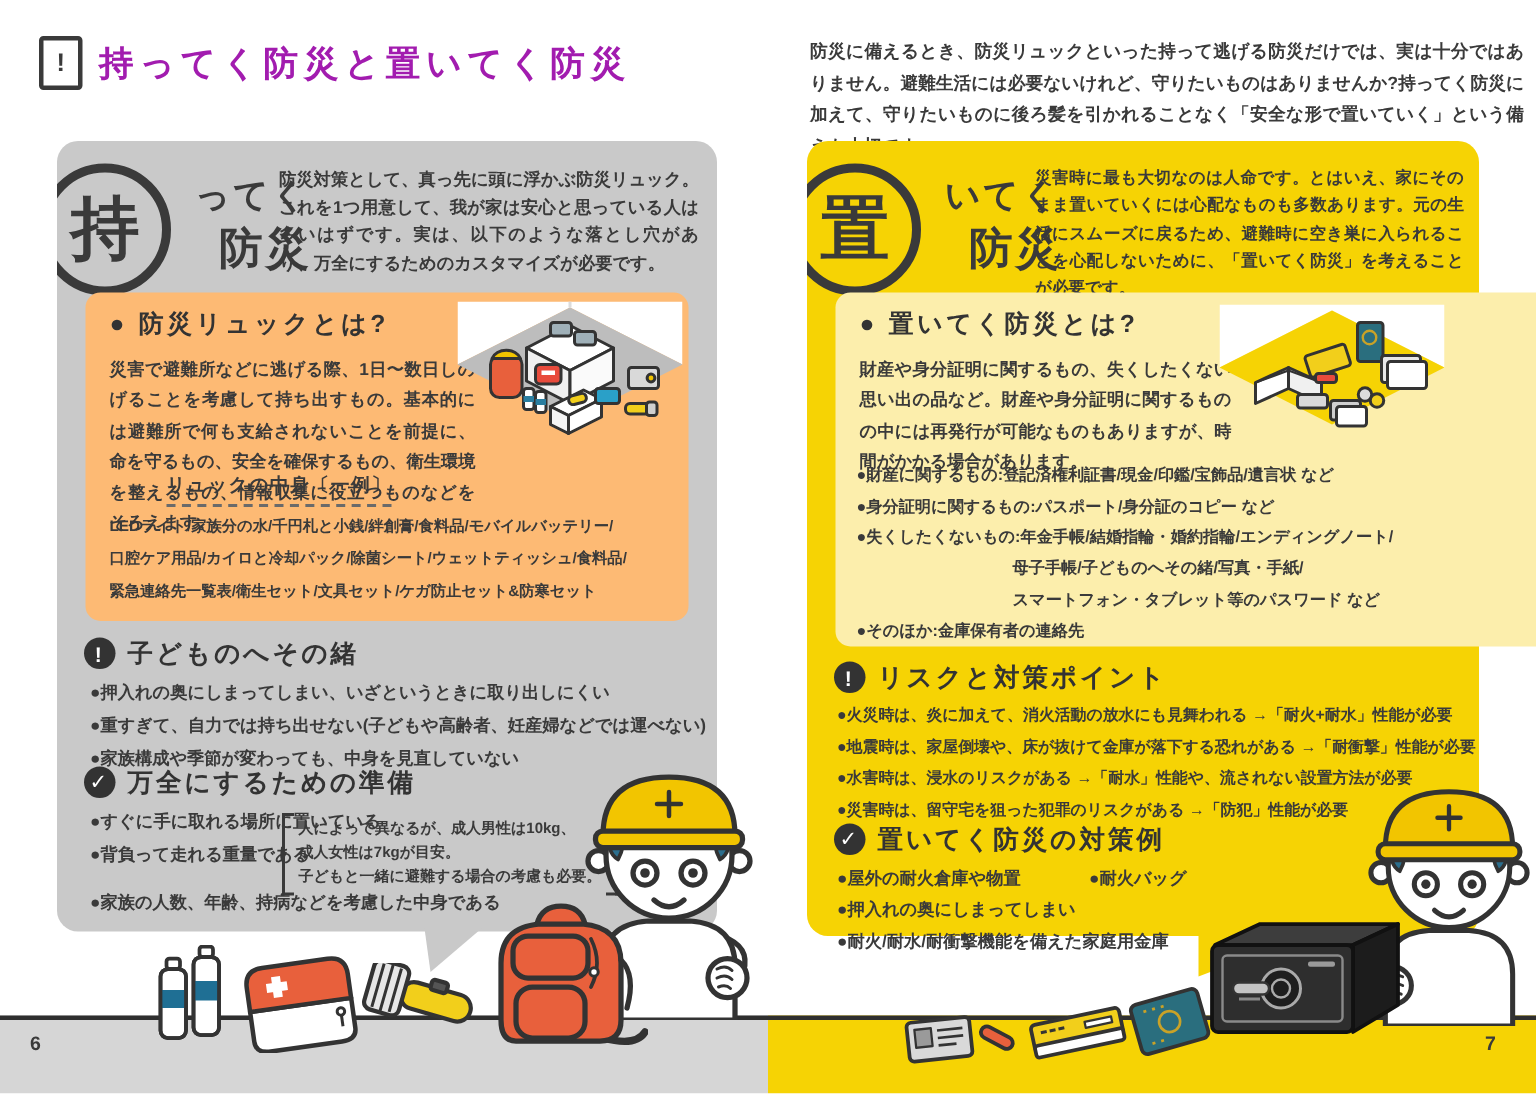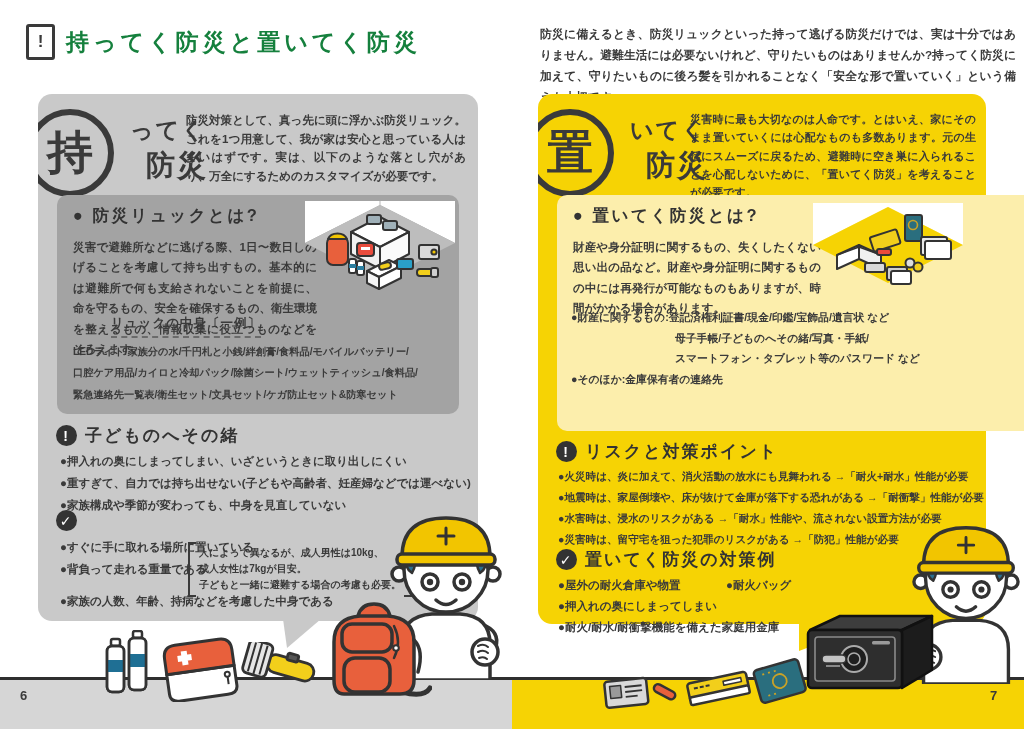--- a/index.html
+++ b/index.html
@@ -4,38 +4,38 @@
 <style>
   html,body{margin:0;padding:0;background:#fff;}
   .spread{position:relative;width:1024px;height:729px;background:#fff;overflow:hidden;
           font-family:"Liberation Sans","DejaVu Sans",sans-serif;color:#3a3a3a;font-weight:bold;}
   
   .title-row{position:absolute;left:26px;top:24px;display:flex;align-items:center;gap:12px;z-index:2;}
   .booklet-icon{position:relative;width:28px;height:36px;}
   .booklet-icon .shadow{position:absolute;left:5px;top:5px;width:23px;height:30px;background:#9e9e9e;border-radius:3px;}
   .booklet-icon .front{position:absolute;left:0;top:0;width:23px;height:30px;background:#fff;border:3px solid #3a3a3a;border-radius:3px;
         display:flex;align-items:center;justify-content:center;font-size:17px;color:#3a3a3a;}
-  .page-title{font-size:23px;letter-spacing:4px;color:#15803d;}
+  .page-title{font-size:23px;letter-spacing:4px;color:#a21caf;}
   
   .bubble{position:absolute;border-radius:14px;z-index:1;}
   .bubble.gray{left:38px;top:94px;width:440px;height:527px;background:var(--gray_panel,#c9c9c9);}
   .bubble.yellow{left:538px;top:94px;width:448px;height:530px;background:var(--yellow_panel,#f6d304);}
   .tail{position:absolute;width:0;height:0;z-index:1;}
   .tail.gray{left:283px;top:619px;border-top:29px solid var(--gray_panel,#c9c9c9);border-right:34px solid transparent;border-left:4px solid transparent;}
   .tail.yellow{left:799px;top:622px;border-top:29px solid var(--yellow_panel,#f6d304);border-right:76px solid transparent;}
   
   .badge-clip{position:absolute;left:0;top:0;width:200px;height:120px;overflow:hidden;border-top-left-radius:14px;}
   .badge{position:absolute;left:-12px;top:15px;width:76px;height:76px;border:6px solid #3a3a3a;border-radius:50%;
          display:flex;align-items:center;justify-content:center;font-size:46px;color:#3a3a3a;}
   .suffix-top{position:absolute;left:92px;top:21px;font-size:23px;letter-spacing:2px;}
   .suffix-bottom{position:absolute;left:108px;top:52px;font-size:29px;letter-spacing:2px;}
   .intro{position:absolute;font-size:11.5px;line-height:1.63;text-align:justify;}
   
   .inner{position:absolute;border-radius:10px;}
-  .inner.graybox{left:19px;top:101px;width:402px;height:219px;background:#a3a3a3;}
+  .inner.graybox{left:19px;top:101px;width:402px;height:219px;background:#fdba74;}
   .inner.palebox{left:19px;top:101px;width:496px;height:236px;background:var(--pale_yellow,#fceeac);}
   .inner h2{position:absolute;left:16px;top:10px;margin:0;font-size:16.5px;letter-spacing:2.5px;color:#333;}
   .inner .body{position:absolute;left:16px;top:42px;font-size:11.5px;line-height:1.78;text-align:justify;}
   .contents-label{position:absolute;left:16px;top:120px;font-size:12.5px;letter-spacing:1px;border-bottom:2px dashed #6a6a6a;padding-bottom:4px;margin-left:38px;}
   .contents-lines{position:absolute;left:16px;top:146px;font-size:10.2px;line-height:2.1;white-space:nowrap;}
   .item-lines{position:absolute;left:14px;top:112px;font-size:10.8px;line-height:1.92;white-space:nowrap;}
   .item-lines .indent{padding-left:104px;}
   
   .sec{position:absolute;display:flex;align-items:center;gap:8px;font-size:17px;letter-spacing:2px;color:#333;}
   .ic{width:21px;height:21px;border-radius:50%;background:#333;color:#fff;font-size:14px;
@@ -124,20 +124,21 @@
     <div class="sec" style="left:18px;top:330px;">
       <span class="ic">!</span>
       <span>子どものへその緒</span>
     </div>
     <div class="b" style="left:22px;top:360px;text-align:right;">●押入れの奥にしまってしまい、いざというときに取り出しにくい</div>
     <div class="b" style="left:22px;top:382px;">●重すぎて、自力では持ち出せない(子どもや高齢者、妊産婦などでは運べない)</div>
     <div class="b" style="left:22px;top:404px;">●家族構成や季節が変わっても、中身を見直していない</div>
 
     <div class="sec" style="left:18px;top:416px;">
       <span class="ic">✓</span>
+      <span>万全にするための準備</span>
     </div>
     <div class="b" style="left:22px;top:446px;">●すぐに手に取れる場所に置いている</div>
     <div class="b" style="left:22px;top:468px;">●背負って走れる重量である</div>
     <div class="bracket-note">
       <div>人によって異なるが、成人男性は10kg、</div>
       <div>成人女性は7kgが目安。</div>
       <div>子どもと一緒に避難する場合の考慮も必要。</div>
     </div>
     <div class="b" style="left:22px;top:500px;">●家族の人数、年齢、持病などを考慮した中身である</div>
   </div>
@@ -244,20 +245,22 @@
           <rect x="108" y="34" width="26" height="18" rx="2" fill="#e8e8e8"></rect>
           <rect x="112" y="38" width="26" height="18" rx="2" fill="#fff"></rect>
           <circle cx="97" cy="60" r="4.5" fill="#ddd"></circle>
           <circle cx="105" cy="64" r="4.5" fill="#f2cf1b"></circle>
           <rect x="74" y="64" width="20" height="13" rx="2" fill="#cfcfcf"></rect>
           <rect x="78" y="68" width="20" height="13" rx="2" fill="#fff"></rect>
         </g>
       </svg>
       <div class="item-lines">
         <div>●財産に関するもの:登記済権利証書/現金/印鑑/宝飾品/遺言状 など</div>
+        <div>●身分証明に関するもの:パスポート/身分証のコピー など</div>
+        <div>●失くしたくないもの:年金手帳/結婚指輪・婚約指輪/エンディングノート/</div>
         <div class="indent">母子手帳/子どものへその緒/写真・手紙/</div>
         <div class="indent">スマートフォン・タブレット等のパスワード など</div>
         <div>●そのほか:金庫保有者の連絡先</div>
       </div>
     </div>
 
     <div class="sec" style="left:18px;top:346px;">
       <span class="ic">!</span>
       <span>リスクと対策ポイント</span>
     </div>

